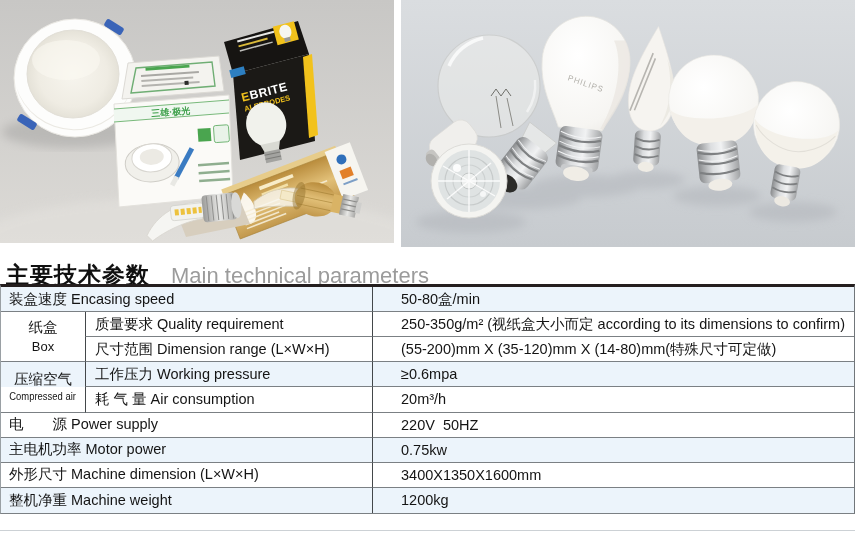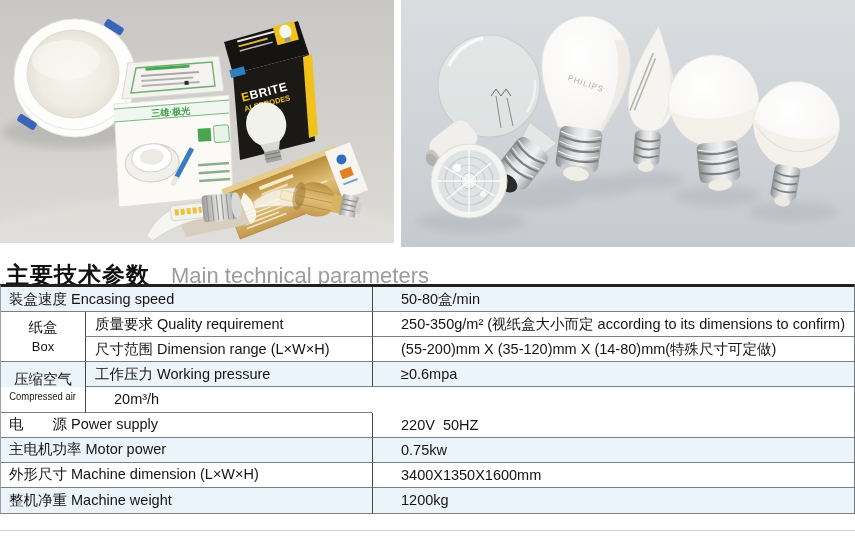--- a/index.html
+++ b/index.html
@@ -345,20 +345,21 @@
     <div class="c sub">尺寸范围 Dimension range (L×W×H)</div>
     <div class="c val">(55-200)mm X (35-120)mm X (14-80)mm(特殊尺寸可定做)</div>
 
     <div class="c grp">
       <span class="zh2">压缩空气</span>
       <span class="en2">Compressed air</span>
     </div>
     <div class="c sub">工作压力 Working pressure</div>
     <div class="c val">≥0.6mpa</div>
 
+    <div class="c sub">耗 气 量 Air consumption</div>
     <div class="c val">20m³/h</div>
 
     <div class="c lab wide">电　　源 Power supply</div>
     <div class="c val">220V  50HZ</div>
 
     <div class="c lab wide">主电机功率 Motor power</div>
     <div class="c val">0.75kw</div>
 
     <div class="c lab wide">外形尺寸 Machine dimension (L×W×H)</div>
     <div class="c val">3400X1350X1600mm</div>

